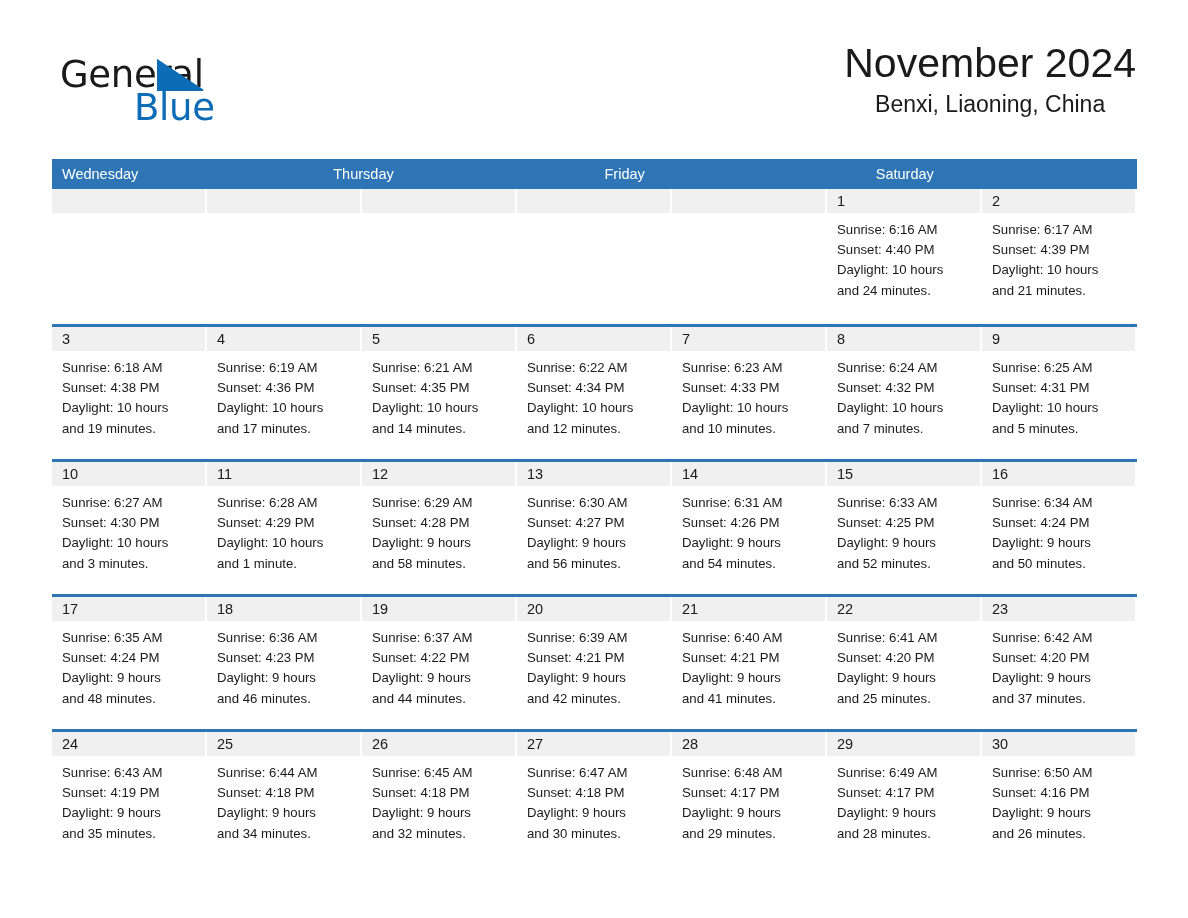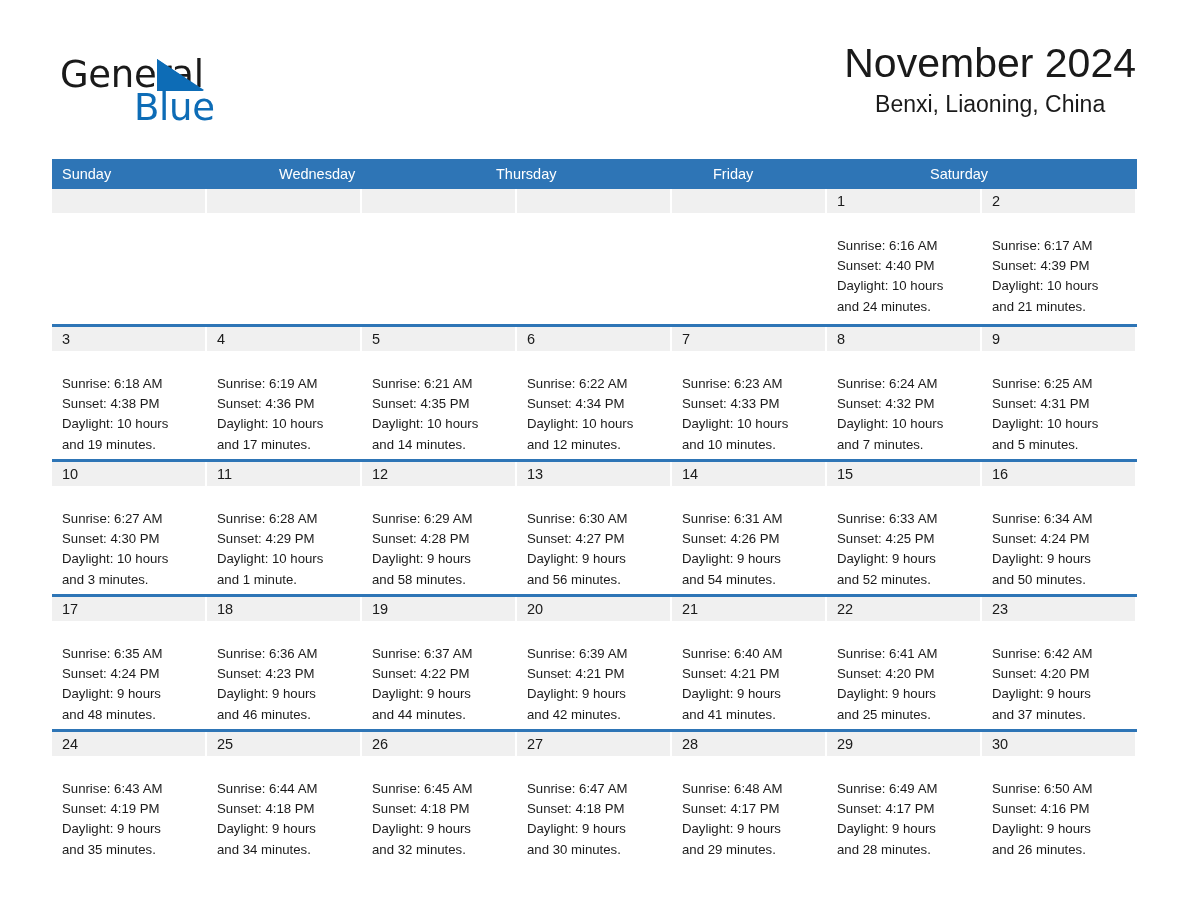--- a/index.html
+++ b/index.html
@@ -128,21 +128,21 @@
     background: #f0f0f0;
     margin-right: 2px;
   }
   .daynum {
     font-size: 14.5px;
     line-height: 24px;
     color: #1a1a1a;
     padding-left: 10px;
   }
   .info {
-    padding: 23px 6px 0 10px;
+    padding: 7px 6px 0 10px;
   }
   .info div {
     font-size: 13.2px;
     line-height: 20.2px;
     color: #1a1a1a;
     white-space: nowrap;
   }
   .daycell.empty .daynum-band { background: #f0f0f0; }
 </style>
 </head>
@@ -164,21 +164,20 @@
     <div class="title-block">
       <div class="month-title">November 2024</div>
       <div class="location">Benxi, Liaoning, China</div>
     </div>
 
   </div>
 
   <div class="calendar">
 
     <div class="cal-head">
-      <div class="hcell">Sunday</div>
       <div class="hcell">Wednesday</div>
       <div class="hcell">Thursday</div>
       <div class="hcell">Friday</div>
       <div class="hcell">Saturday</div>
     </div>
 
     <div id="weeks-container">
         <div class="week first">
           <div class="daycell empty">
             <div class="daynum-band">

